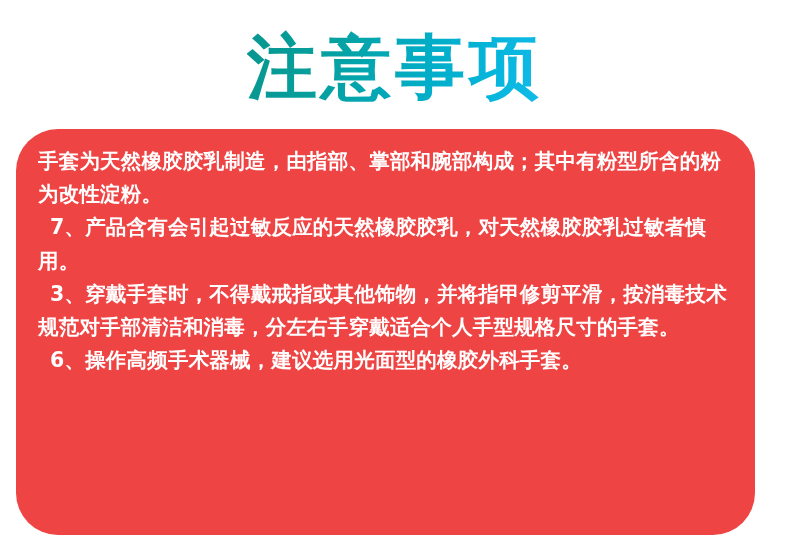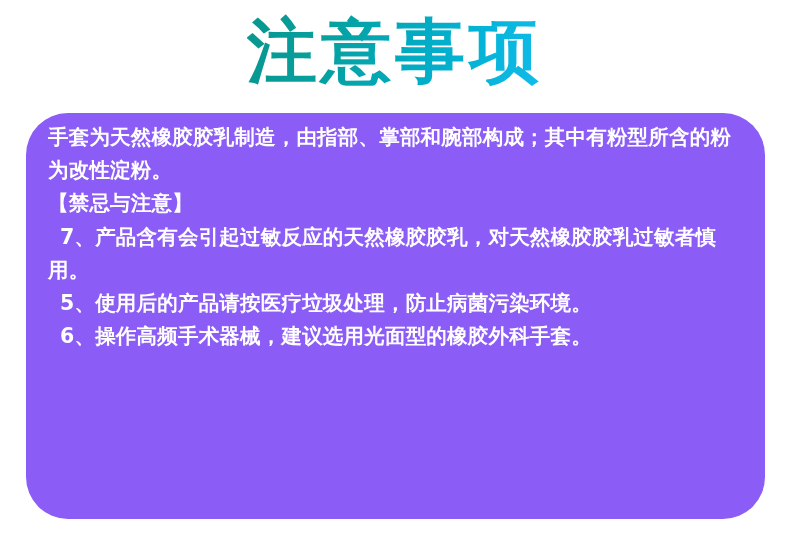--- a/index.html
+++ b/index.html
@@ -12,20 +12,21 @@
     background: #ffffff;
     font-family: "DejaVu Sans", "Liberation Sans", sans-serif;
     overflow: hidden;
   }
 
   #page {
     position: relative;
     width: 790px;
     height: 395px;
     background: #ffffff;
+    margin-top: 16px;
   }
 
   
   .title-wrap {
     position: absolute;
     left: 0;
     top: 14px;
     width: 790px;
     text-align: center;
     line-height: 1;
@@ -40,28 +41,28 @@
     -webkit-background-clip: text;
     background-clip: text;
     color: transparent;
     -webkit-text-fill-color: transparent;
     font-family: "DejaVu Sans", "Liberation Sans", sans-serif;
   }
 
   
   .panel {
     position: absolute;
-    left: 26px;
+    left: 16px;
     top: 113px;
     width: 739px;
     height: 406px;
-    background: #8b5cf6;
+    background: #ef4444;
     border-radius: 42px;
     box-sizing: border-box;
-    padding: 8px 18px 14px 22px;
+    padding: 16px 18px 14px 22px;
   }
 
   .notice-body {
     color: #ffffff;
     font-size: 20.5px;
     line-height: 33.2px;
     font-weight: 700;
     letter-spacing: 0.2px;
     font-family: "DejaVu Sans", "Liberation Sans", sans-serif;
   }
@@ -86,27 +87,26 @@
 
   <div class="title-wrap">
     <span class="title">注意事项</span>
   </div>
 
   <div class="panel">
     <div class="notice-body">
 
       <p class="para">手套为天然橡胶胶乳制造，由指部、掌部和腕部构成；其中有粉型所含的粉为改性淀粉。</p>
 
-      <p class="para heading">【禁忌与注意】</p>
 
       <p class="para numbered">7、产品含有会引起过敏反应的天然橡胶胶乳，对天然橡胶胶乳过敏者慎用。</p>
 
 
+      <p class="para numbered">3、穿戴手套时，不得戴戒指或其他饰物，并将指甲修剪平滑，按消毒技术规范对手部清洁和消毒，分左右手穿戴适合个人手型规格尺寸的手套。</p>
 
 
-      <p class="para numbered">5、使用后的产品请按医疗垃圾处理，防止病菌污染环境。</p>
 
       <p class="para numbered">6、操作高频手术器械，建议选用光面型的橡胶外科手套。</p>
 
     </div>
   </div>
 
 </div>
 
 </body></html>

